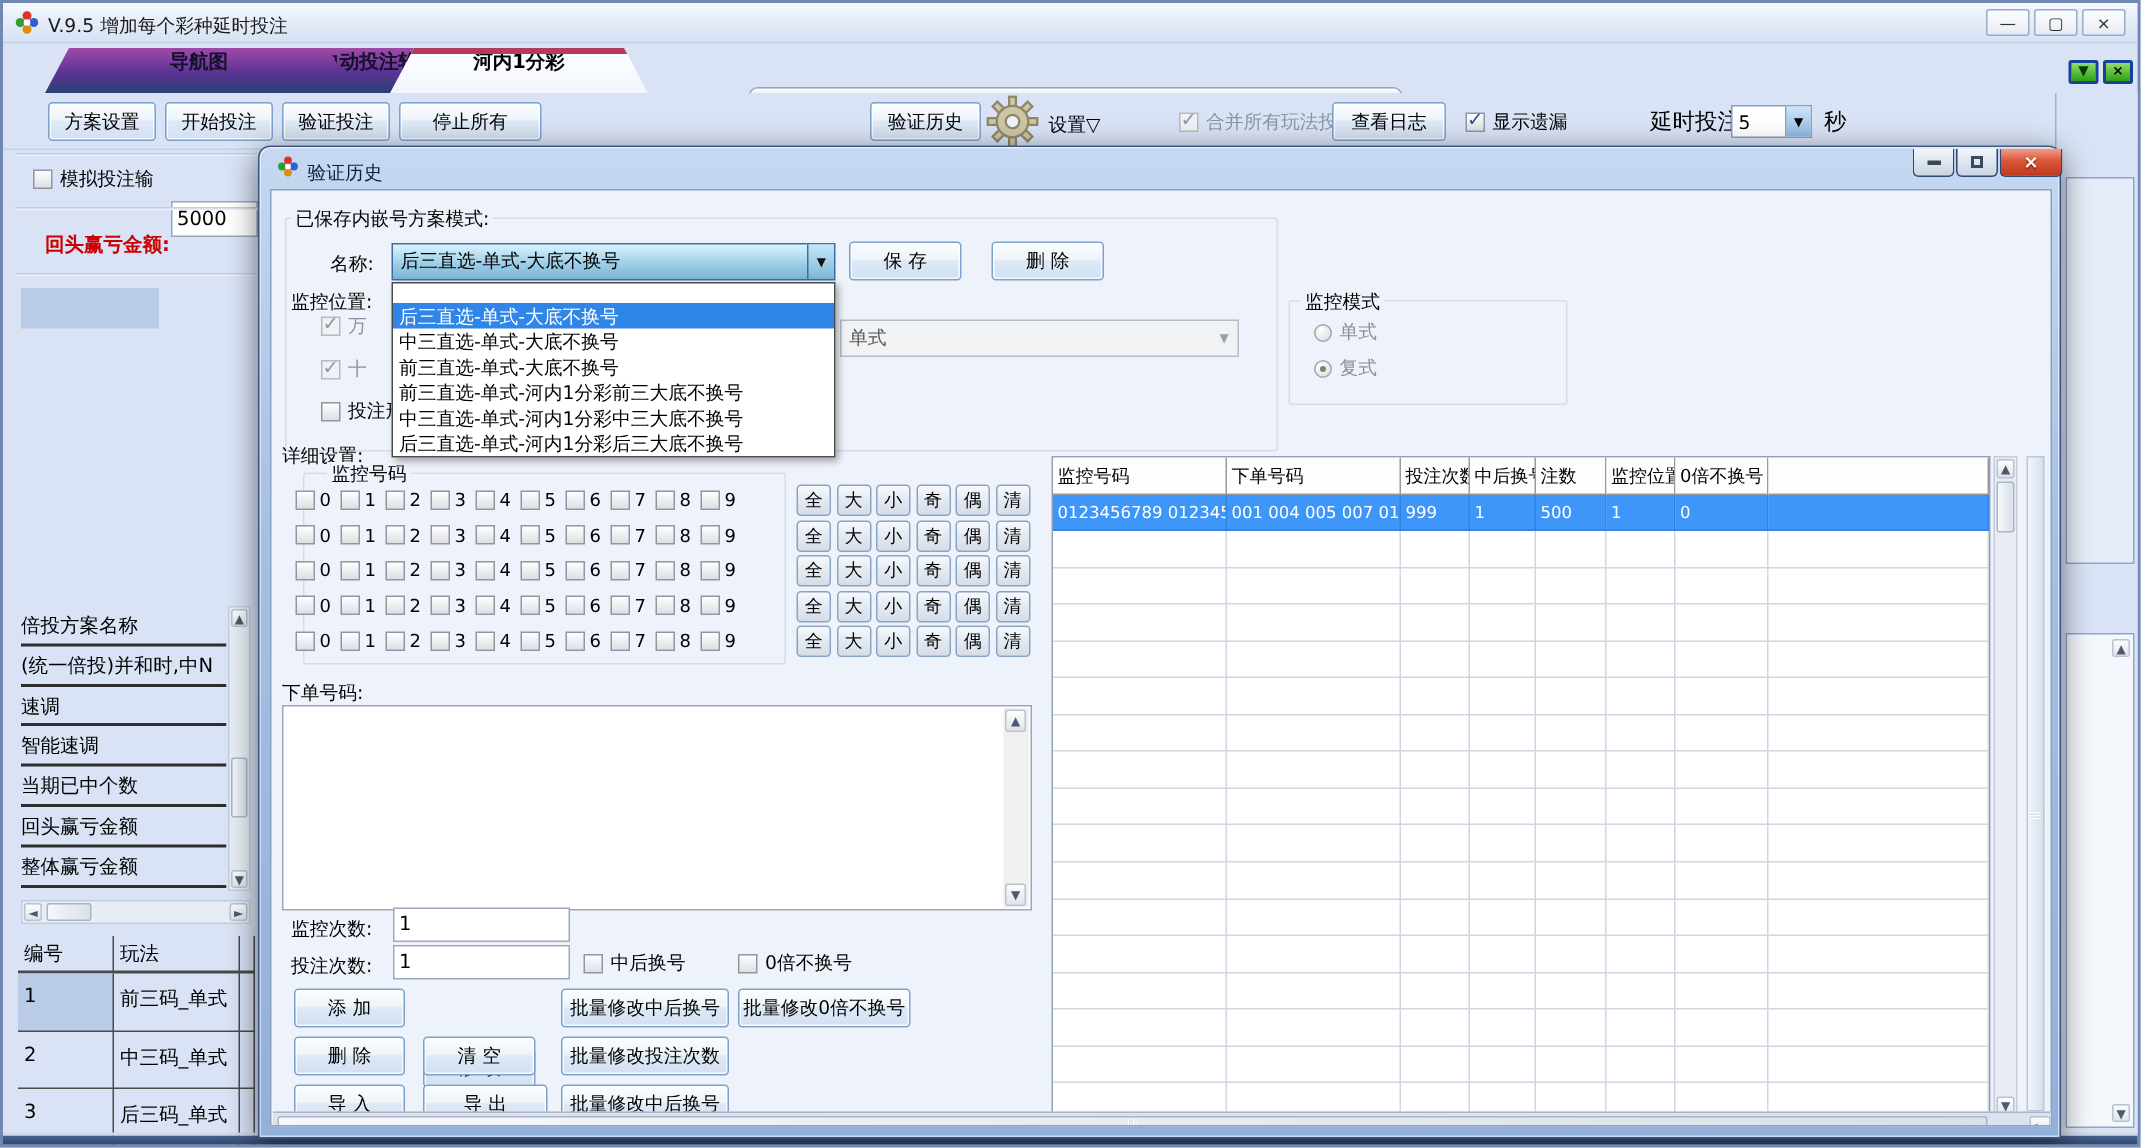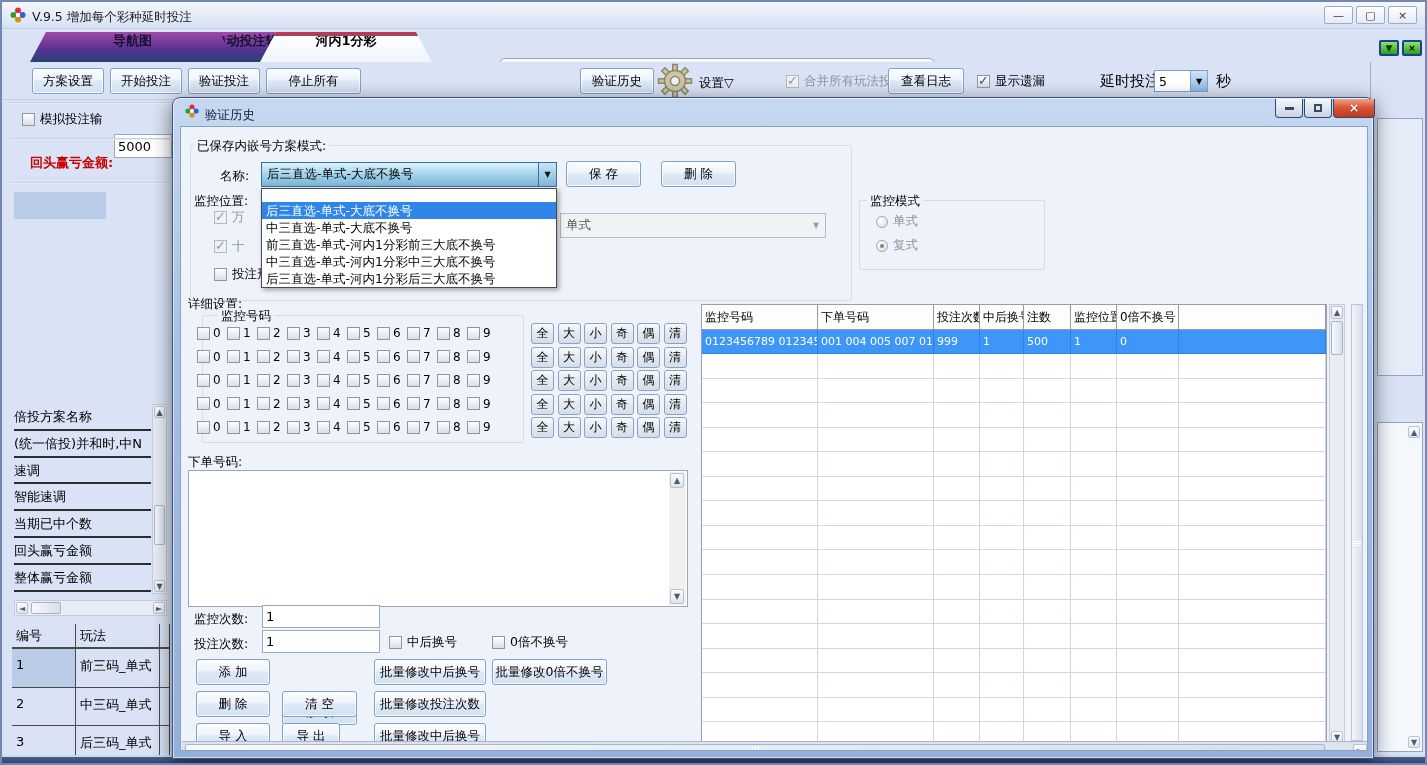--- a/index.html
+++ b/index.html
@@ -270,20 +270,21 @@
         <div class="cbrow" style="left: 695px; top: 110px; color: rgb(138, 143, 152);">
           <span class="radio on"></span>
           <span>复式</span>
         </div>
       </div>
 
     <div id="ddl">
         <div class="ddl-item blank"></div>
         <div class="ddl-item sel">后三直选-单式-大底不换号</div>
         <div class="ddl-item">中三直选-单式-大底不换号</div>
+        <div class="ddl-item">前三直选-单式-大底不换号</div>
         <div class="ddl-item">前三直选-单式-河内1分彩前三大底不换号</div>
         <div class="ddl-item">中三直选-单式-河内1分彩中三大底不换号</div>
         <div class="ddl-item">后三直选-单式-河内1分彩后三大底不换号</div>
       </div>
 
     <span class="lbl" style="left:7px;top:169px">详细设置:</span>
 
     <div class="fieldset" style="left:21px;top:188px;width:322px;height:128px"></div>
     <span class="legend" style="left:37px;top:181px">监控号码</span>
     <div id="digit-grid">
@@ -721,21 +722,21 @@
     </div>
     <div id="act-btns">
         <div class="btn7" style="left: 15px; top: 532px; width: 74px; height: 26px;">添 加</div>
         <div class="btn7" style="left: 101px; top: 548px; width: 75px; height: 26px; margin-top: 24px;">修 改</div>
         <div class="btn7" style="left: 193px; top: 532px; width: 112px; height: 26px;">批量修改中后换号</div>
         <div class="btn7" style="left: 311px; top: 532px; width: 115px; height: 26px;">批量修改0倍不换号</div>
         <div class="btn7" style="left: 15px; top: 564px; width: 74px; height: 26px;">删 除</div>
         <div class="btn7" style="left: 101px; top: 564px; width: 75px; height: 26px;">清 空</div>
         <div class="btn7" style="left: 193px; top: 564px; width: 112px; height: 26px;">批量修改投注次数</div>
         <div class="btn7" style="left: 15px; top: 596px; width: 74px; height: 26px;">导 入</div>
-        <div class="btn7" style="left: 101px; top: 596px; width: 58px; height: 26px;">导 出</div>
+        <div class="btn7" style="left: 101px; top: 596px; width: 83px; height: 26px;">导 出</div>
         <div class="btn7" style="left: 193px; top: 596px; width: 112px; height: 26px;">批量修改中后换号</div>
       </div>
     <div id="dlg-hscroll">
       <span class="sb-th" style="left:3px;top:2px;width:1140px;height:12px;display:flex;align-items:center;justify-content:center">
           <span class="grip3">
             <i></i>
             <i></i>
             <i></i>
           </span>
         </span>

